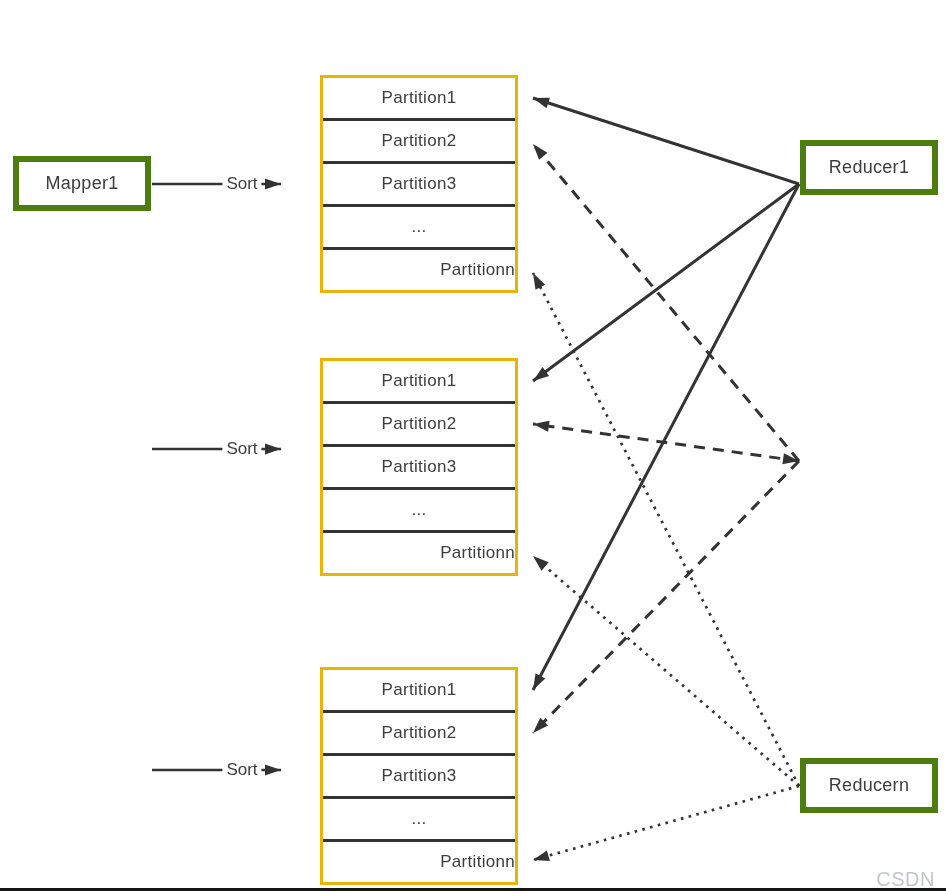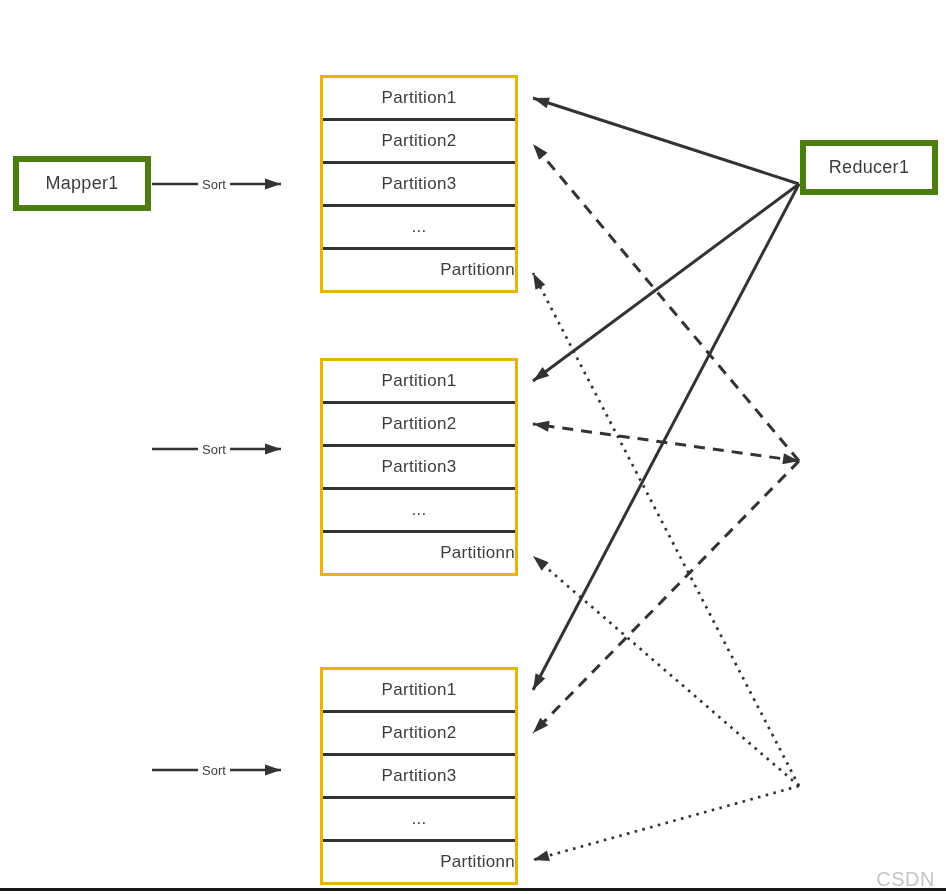--- a/index.html
+++ b/index.html
@@ -28,21 +28,21 @@
     height:40px;line-height:40px;border-bottom:3px solid #333333;text-align:center;
     font-size:17px;letter-spacing:.3px;background:#ffffff;
   }
   .prow:last-child{border-bottom:none;text-align:right;}
   .diagram-title{
     position:absolute;left:320px;top:4px;width:211px;text-align:center;
     font-size:16px;line-height:23px;color:#3a3a3a;
   }
   .sort-label{
     position:absolute;transform:translate(-50%,-50%);background:#ffffff;
-    padding:0 4px;font-size:13px;color:#3d3d3d;
+    padding:0 4px;font-size:17px;color:#3d3d3d;margin-left:28px;
   }
   .watermark{
     position:absolute;left:783px;top:856px;width:152px;text-align:right;
     font-size:20px;letter-spacing:.5px;color:#c2c6ca;margin-top:12px;
   }
   .bottom-rule{
     position:absolute;left:0;top:888px;width:946px;height:3px;background:#161616;
   }
 </style>
 </head>
@@ -100,16 +100,19 @@
     <div class="prow">Partition1</div>
     <div class="prow">Partition2</div>
     <div class="prow">Partition3</div>
     <div class="prow">...</div>
     <div class="prow">Partitionn</div>
   </div>
 
   <div class="node reducer" style="top:140px">
     <span>Reducer1</span>
   </div>
+  <div class="node reducer" style="top:758px">
+    <span>Reducern</span>
+  </div>
 
   <div class="watermark">CSDN @houzhizhen</div>
   <div class="bottom-rule"></div>
 </div>
 
 </body></html>

